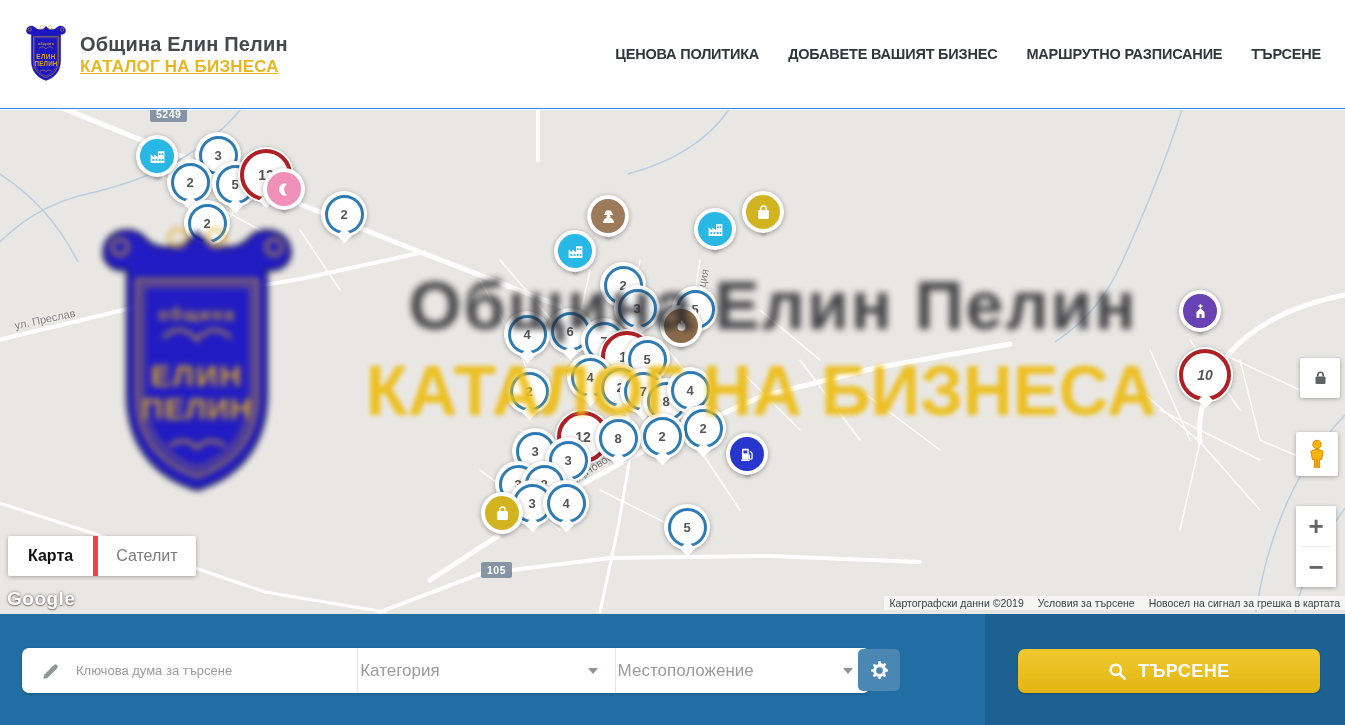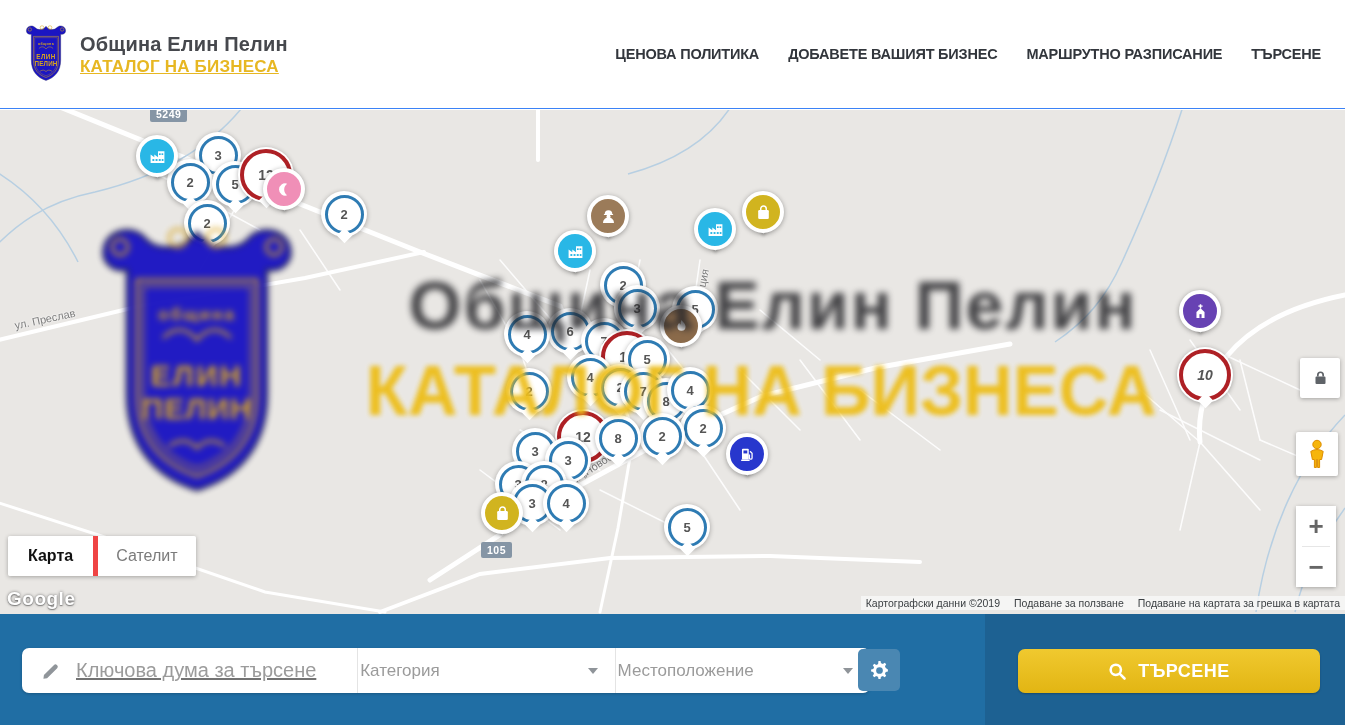--- a/index.html
+++ b/index.html
@@ -52,21 +52,21 @@
   .zoomctl button{flex:1;border:none;background:#fff;font-size:26px;font-weight:700;color:#666;cursor:pointer;line-height:1;font-family:"Liberation Sans",sans-serif;padding:0;}
   .zoomctl .zdiv{height:1px;background:#e6e6e6;margin:0 6px;}
 
   
   .panel{position:absolute;left:0;top:614px;width:1345px;height:111px;background:#206ea4;z-index:30;}
   .panel-right{position:absolute;left:985px;top:0;right:0;bottom:0;background:#1d6192;}
   .searchbar{position:absolute;left:22px;top:34px;width:848px;height:45px;background:#fff;border-radius:7px;display:flex;align-items:stretch;box-shadow:0 1px 3px rgba(0,0,0,.2);}
   .sb-sec{display:flex;align-items:center;position:relative;}
   .sb-keyword{width:336px;}
   .sb-keyword .pencil{margin-left:19px;margin-right:12px;display:flex;}
-  .sb-keyword input{border:none;outline:none;flex:1;font-family:"Liberation Sans",sans-serif;font-size:20px;color:#737373;min-width:0;background:transparent;text-decoration:underline;}
+  .sb-keyword input{border:none;outline:none;flex:1;font-family:"Liberation Sans",sans-serif;font-size:13px;color:#be185d;min-width:0;background:transparent;}
   .sb-keyword input::placeholder{color:#9b9b9b;}
   .sb-select{border-left:1px solid #e4e4e4;cursor:pointer;}
   .sb-cat{width:257px;}
   .sb-loc{width:255px;}
   .sel-txt{margin-left:2px;font-size:17px;color:#9b9b9b;}
   .caret{position:absolute;right:17px;top:50%;margin-top:-3px;width:0;height:0;border-left:5.5px solid transparent;border-right:5.5px solid transparent;border-top:6.5px solid #8f9499;}
   .gear-btn{position:absolute;left:858px;top:35px;width:42px;height:42px;background:#4a87b2;border:none;border-radius:5px;display:flex;align-items:center;justify-content:center;cursor:pointer;}
   .search-btn{position:absolute;left:1018px;top:35px;width:302px;height:44px;border:none;border-radius:7px;background:linear-gradient(#f0c92f,#e2b513);display:flex;align-items:center;justify-content:center;gap:11px;cursor:pointer;box-shadow:0 1px 2px rgba(0,0,0,.25);}
   .search-btn span{font-family:"Liberation Sans",sans-serif;font-size:18px;font-weight:700;color:#fff;letter-spacing:.5px;}
 
@@ -151,21 +151,21 @@
         <path d="M248,-10 C215,35 165,65 95,82 C45,92 15,115 -10,142"></path>
         <path d="M735,-10 C715,25 680,50 628,64"></path>
         <path d="M1185,-10 C1168,45 1148,95 1122,152 C1106,188 1085,212 1055,232"></path>
         <path d="M1345,305 C1300,352 1268,420 1256,502"></path>
         <path d="M1345,398 C1322,430 1303,465 1295,502"></path>
         <path d="M-10,58 C28,80 58,112 78,152"></path>
       </g>
     </svg>
 
     <div class="road-shield" style="left:150px;top:-4px;">5249</div>
-    <div class="road-shield" style="left:481px;top:432px;">105</div>
+    <div class="road-shield" style="left:481px;top:452px;">105</div>
     <div class="street-label" style="left:14px;top:203px;transform:rotate(-12deg);">ул. Преслав</div>
     <div class="street-label" style="left:556px;top:352px;transform:rotate(-33deg);">бул. „Новосел</div>
     <div class="street-label" style="left:694px;top:162px;transform:rotate(-78deg);">ция</div>
 
     <div>
         <div class="pin" style="left: 262px; top: 58px;">
           <span class="pin-c" style="background:#f08fb7;color:#f08fb7">
             <svg width="17" height="17" viewBox="0 0 16 16">
               <path d="M10.5,2.5 a5.8,5.8 0 1 0 0,11 a6.8,6.8 0 0 1 0,-11 Z" fill="#fff"></path>
             </svg>
@@ -384,22 +384,22 @@
     <div class="wm-l1">Община Елин Пелин</div>
     <div class="wm-l2">КАТАЛОГ НА БИЗНЕСА</div>
 
     <div class="maptype">
       <button class="active">Карта</button>
       <button class="inactive">Сателит</button>
     </div>
     <div class="google-logo">Google</div>
     <div class="attr">
       <span>Картографски данни ©2019</span>
-      <span>Подаване за ползване</span>
-      <span>Подаване на картата за грешка в картата</span>
+      <span>Условия за търсене</span>
+      <span>Новосел на сигнал за грешка в картата</span>
     </div>
 
     <div class="ctl ctl-lock">
       <svg width="15" height="16" viewBox="0 0 14 15">
         <rect x="2.3" y="6.2" width="9.4" height="7" rx="1" fill="#5f6368"></rect>
         <path d="M4.5,6.2 V4.6 a2.5,2.5 0 0 1 5,0 V6.2" fill="none" stroke="#5f6368" stroke-width="1.6"></path>
       </svg>
     </div>
     <div class="ctl ctl-pegman">
       <svg width="22" height="31" viewBox="0 0 22 31">

